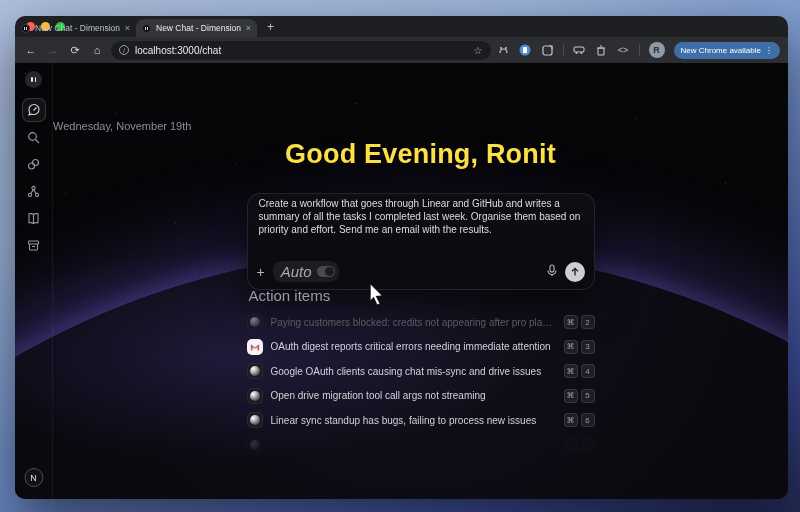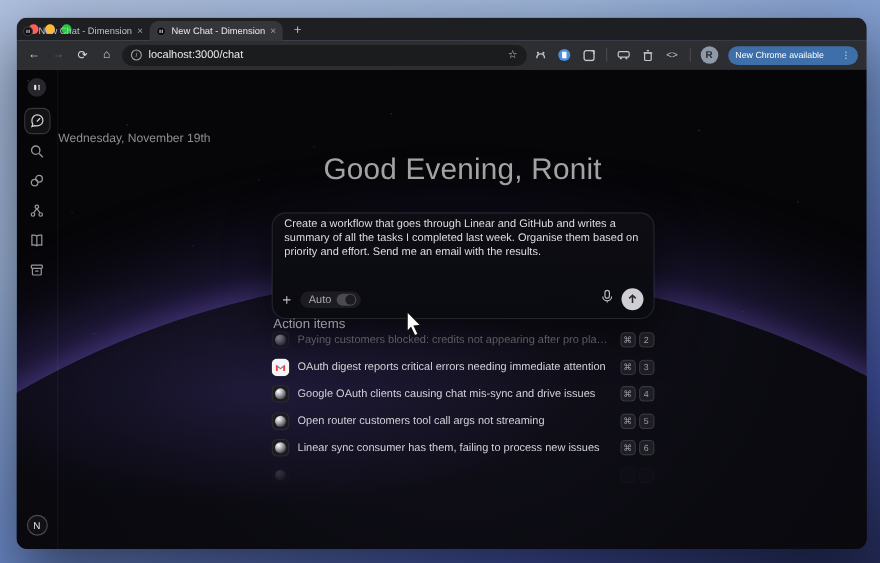--- a/index.html
+++ b/index.html
@@ -34,21 +34,21 @@
     color:#9aa0a6; font-size:7px; line-height:9px; text-align:center; font-style:italic; flex-shrink:0; }
   .urlpill .url { color:#e8eaed; font-size:10px; flex:1; white-space:nowrap; }
   .urlpill .star { color:#bdc1c6; font-size:10px; }
   .toolicons { display:flex; align-items:center; gap:9px; }
   .tico { width:13px; height:13px; display:flex; align-items:center; justify-content:center;
     color:#c3c6ca; font-size:9px; }
   .tico svg { display:block; }
   .sep { width:1px; height:12px; background:#4a4b4f; }
   .avatarR { width:16px; height:16px; border-radius:50%; background:#8e9aa8; color:#2d2e31;
     font-size:9px; font-weight:bold; display:flex; align-items:center; justify-content:center; }
-  .updatebtn { height:17px; border-radius:9px; padding:0 7px; display:flex; align-items:center; gap:16px;
+  .updatebtn { height:17px; border-radius:9px; padding:0 7px; display:flex; align-items:center; gap:4px;
     color:#fff; font-size:8px; white-space:nowrap; }
   .updatebtn .dots { font-size:8px; letter-spacing:0; }
 
   
   .appbody { flex:1; background:#060608; position:relative; overflow:hidden; display:flex; }
   .stars { position:absolute; top:10px; left:10px; width:1px; height:1px; border-radius:50%;
     background:rgba(255,255,255,.4);
     box-shadow: 90px 40px rgba(255,255,255,.3), 210px 90px rgba(255,255,255,.25),
       330px 30px rgba(255,255,255,.3), 470px 70px rgba(255,255,255,.2), 610px 45px rgba(255,255,255,.3),
       700px 110px rgba(255,255,255,.25), 150px 150px rgba(255,255,255,.2), 520px 160px rgba(255,255,255,.25),
@@ -68,41 +68,41 @@
   .sidebtn { width:24px; height:24px; border-radius:7px; display:flex; align-items:center;
     justify-content:center; margin-bottom:3px; }
   .sidebtn.active { background:rgba(255,255,255,.05); border:1px solid rgba(255,255,255,.16); }
   .sidebtn svg { display:block; }
   .avatarN { position:absolute; bottom:12px; left:50%; transform:translateX(-50%);
     width:19px; height:19px; border-radius:50%; border:1px solid #4c4c52; color:#e6e6ea;
     font-size:9px; display:flex; align-items:center; justify-content:center; background:#121216; }
 
   .main { flex:1; position:relative; z-index:3; }
   .date { position:absolute; top:57px; width:100%; text-align:left; color:#8e8e96; font-size:11px; }
-  .greeting { position:absolute; top:76px; width:100%; text-align:center; color:#a3a3a3;
-    font-size:27px; font-weight:400; letter-spacing:.2px; }
+  .greeting { position:absolute; top:76px; width:100%; text-align:center; color:#fde047;
+    font-size:27px; font-weight:700; letter-spacing:.2px; }
 
   .composer { position:absolute; top:130px; left:50%; transform:translateX(-50%); width:348px; height:97px;
     background:linear-gradient(180deg,#0d0d13,#0a0a11); border:1px solid rgba(255,255,255,.10);
     border-radius:13px; padding:3px 11px; box-shadow:0 12px 40px rgba(0,0,0,.65); }
   .composer .ptext { color:#dddde2; font-size:10px; line-height:13px; }
   .ctrls { position:absolute; left:9px; right:9px; bottom:7px; display:flex; align-items:center; gap:8px; }
   .plus { color:#b9b9c0; font-size:14px; line-height:14px; }
   .autopill { display:flex; align-items:center; gap:5px; background:rgba(255,255,255,.07);
     border-radius:9px; padding:2px 4px 2px 8px; }
-  .autopill .lbl { color:#a8a8b0; font-size:10px; }
+  .autopill .lbl { color:#a8a8b0; font-size:15px;font-style:italic; }
   .switch { width:18px; height:11px; border-radius:6px; background:#4a4a52; position:relative; }
   .switch .knob { position:absolute; right:1px; top:1px; width:9px; height:9px; border-radius:50%; background:#1b1b20; }
   .ctrls .spacer { flex:1; }
   .mic { color:#b9b9c0; }
   .send { width:20px; height:20px; border-radius:50%; background:#cfcfd3; display:flex;
     align-items:center; justify-content:center; }
 
   .actions { position:absolute; top:224px; left:50%; transform:translateX(-50%); width:348px; }
-  .actions .atitle { color:#9b9ba3; font-size:12px; margin-left:2px; }
+  .actions .atitle { color:#9b9ba3; font-size:15px; margin-bottom:10px; margin-left:2px; }
   .arow { display:flex; align-items:center; gap:8px; height:16px; margin-bottom:8.5px; }
   .arow .txt { flex:1; color:#d2d2d8; font-size:10px; white-space:nowrap; overflow:hidden; text-overflow:ellipsis; }
   .arow.muted .txt { color:#5c5c63; }
   .arow.muted .aicon { opacity:.45; }
   .arow.faded { opacity:.14; }
   .aicon { width:16px; height:16px; border-radius:5px; background:#1b1b20; border:1px solid rgba(255,255,255,.07);
     display:flex; align-items:center; justify-content:center; flex-shrink:0; }
   .aicon .sphere { width:10px; height:10px; border-radius:50%;
     background:radial-gradient(circle at 32% 28%, #ffffff 0%, #bdbdc4 30%, #55555c 70%, #2c2c31 100%); }
   .aicon.gmail { background:#f5f5f5; }
@@ -313,32 +313,32 @@
             <div class="badges">
               <span class="badge">⌘</span>
               <span class="badge">4</span>
             </div>
           </div>
 
           <div class="arow">
             <div class="aicon">
                 <span class="sphere"></span>
               </div>
-            <div class="txt">Open router customers tool call args not streaming</div>
+            <div class="txt">Open drive migration tool call args not streaming</div>
             <div class="badges">
               <span class="badge">⌘</span>
               <span class="badge">5</span>
             </div>
           </div>
 
           <div class="arow">
             <div class="aicon">
                 <span class="sphere"></span>
               </div>
-            <div class="txt">Linear sync consumer has them, failing to process new issues</div>
+            <div class="txt">Linear sync standup has bugs, failing to process new issues</div>
             <div class="badges">
               <span class="badge">⌘</span>
               <span class="badge">6</span>
             </div>
           </div>
 
           <div class="arow faded">
             <div class="aicon">
                 <span class="sphere"></span>
               </div>

